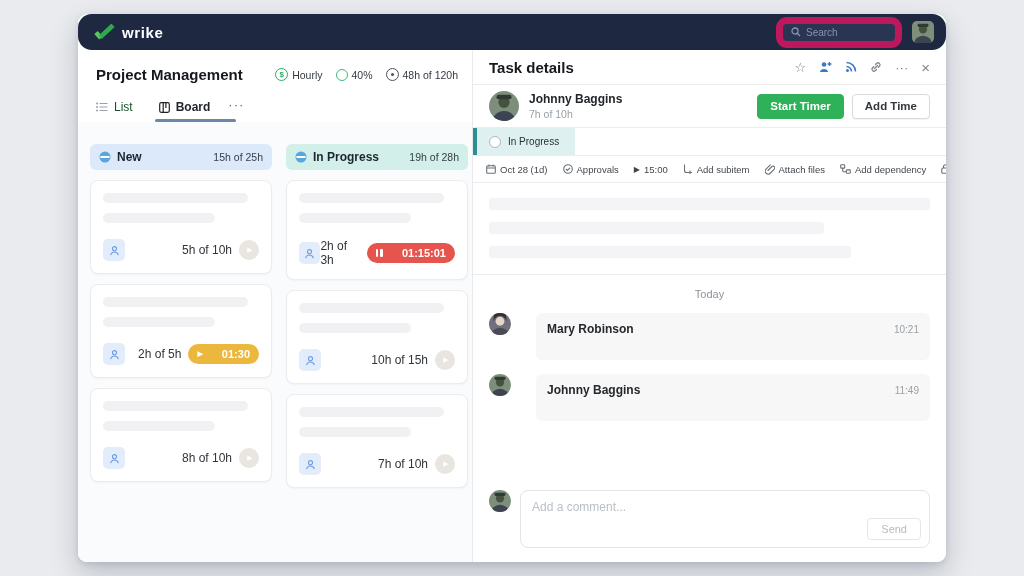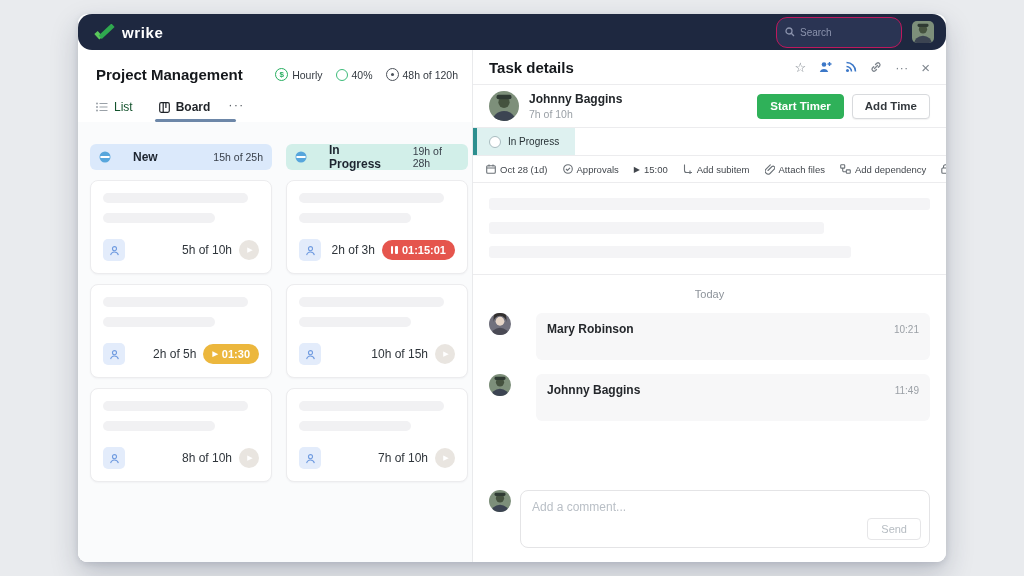--- a/index.html
+++ b/index.html
@@ -8,21 +8,21 @@
 
   .app { width:868px; height:548px; margin:14px auto 0; background:#fff; border-radius:9px;
          overflow:hidden; box-shadow:0 12px 28px rgba(30,40,70,.22), 0 2px 6px rgba(30,40,70,.12);
          display:flex; flex-direction:column; }
 
   
   .navbar { height:36px; background:#1e2840; display:flex; align-items:center; padding:0 12px; flex:none;border-radius:14px; }
   .logo { display:flex; align-items:center; gap:7px; margin-left:4px; }
   .logo-text { color:#fff; font-size:15px; font-weight:bold; letter-spacing:.6px; }
   .nav-right { margin-left:auto; display:flex; align-items:center; gap:10px; }
-  .search-box { width:126px; height:31px; background:#2a3453; border:1px solid #be185d; border-radius:11px;
+  .search-box { width:126px; height:31px; background:#2a3453; border:7px solid #be185d; border-radius:11px;
                 display:flex; align-items:center; gap:5px; padding:0 8px; }
   .search-box input { background:transparent; border:none; outline:none; color:#c6ccdd; font-size:10px; width:80px;
                       font-family:"Liberation Sans", sans-serif; }
   .search-box input::placeholder { color:#8b93ad; }
   .nav-avatar { width:22px; height:22px; border-radius:5px; overflow:hidden; flex:none; }
 
   
   .avatar { position:relative; overflow:hidden; flex:none; }
   .avatar svg { position:absolute; inset:0; width:100%; height:100%; }
 
@@ -45,37 +45,37 @@
   .tabs { display:flex; align-items:flex-end; gap:26px; padding:0 18px; margin-top:14px; }
   .tab { display:flex; align-items:center; gap:6px; font-size:12px; padding-bottom:8px; cursor:default; }
   .tab.inactive { color:#14532d; }
   .tab.active { color:#1f2328; font-weight:bold; position:relative; }
   .tab.active::after { content:""; position:absolute; left:-4px; right:-26px; bottom:0; height:3px; background:#6d87a8; border-radius:2px; }
   .tab-more { color:#5b6167; font-size:13px; letter-spacing:1px; padding-bottom:10px; margin-left:-8px; }
 
   
   .board { flex:1; background:#fafbfc; padding:22px 12px 0; display:flex; gap:14px; }
   .column { width:182px; flex:none; }
-  .col-header { height:26px; border-radius:6px; display:flex; align-items:center; gap:22px; padding:0 9px; }
+  .col-header { height:26px; border-radius:6px; display:flex; align-items:center; gap:6px; padding:0 9px; }
   .col-header.new { background:#dbe9fb; }
   .col-header.inprogress { background:#d2efe9; }
   .col-name { font-size:12px; font-weight:bold; color:#1d2530; }
   .col-hours { margin-left:auto; font-size:10.5px; color:#39404a; }
   .cards { margin-top:10px; display:flex; flex-direction:column; gap:10px;justify-content:space-between; }
   .card { background:#fff; border:1px solid #ececee; border-radius:8px; padding:12px; box-shadow:0 1px 2px rgba(20,30,50,.04); }
   .skel { height:10px; border-radius:5px; background:#f1f1f3; }
   .skel.w1 { width:93%; }
   .skel.w2 { width:72%; margin-top:10px; }
   .card-footer { margin-top:16px; display:flex; align-items:center; }
   .assignee-ph { width:22px; height:22px; background:#e3ecfb; border-radius:5px; display:flex; align-items:center; justify-content:center; }
   .card-right { margin-left:auto; display:flex; align-items:center; gap:7px; }
   .card-time { font-size:12px; color:#2f353b; font-weight:500; }
   .play-circle { width:20px; height:20px; border-radius:50%; background:#e9e5e0; color:#fff; display:flex;
                  align-items:center; justify-content:center; font-size:7px; padding-left:2px; }
-  .timer-pill { height:20px; border-radius:10px; padding:0 9px; display:flex; align-items:center; gap:4px;
+  .timer-pill { height:20px; border-radius:10px; padding:0 9px; display:flex; align-items:center; gap:19px;
                 color:#fff; font-size:11px; font-weight:bold; }
   .timer-pill.running { background:#ecb73d; }
   .timer-pill.paused { background:#e5554d; }
   .pill-play { font-size:7px; }
   .pause-bars { display:flex; gap:2px; }
   .pause-bars i { width:2.5px; height:8px; background:#fff; border-radius:1px; }
 
   
   .task-header { height:35px; flex:none; border-bottom:1px solid #ececee; display:flex; align-items:center; padding:0 16px; }
   .task-title { font-size:15px; font-weight:bold; color:#15181c; }

